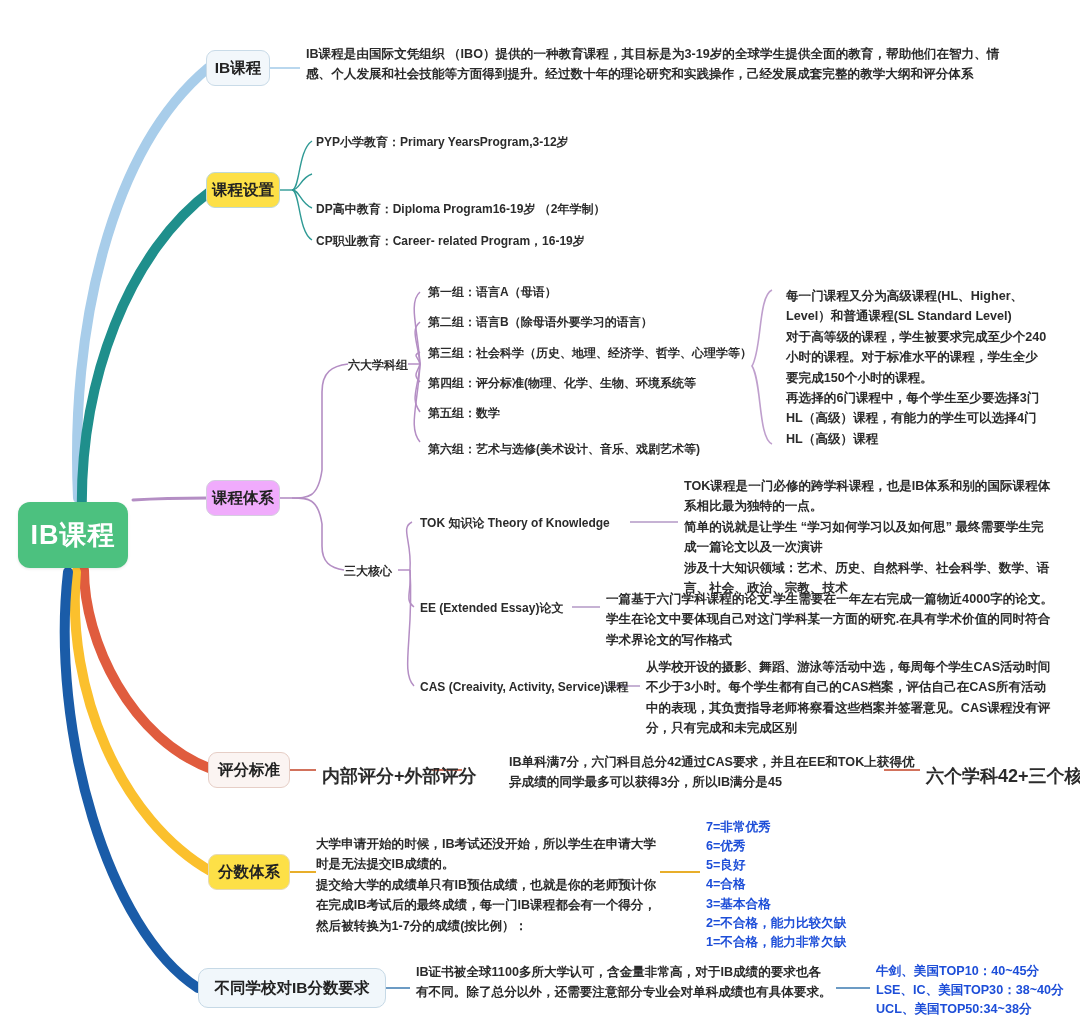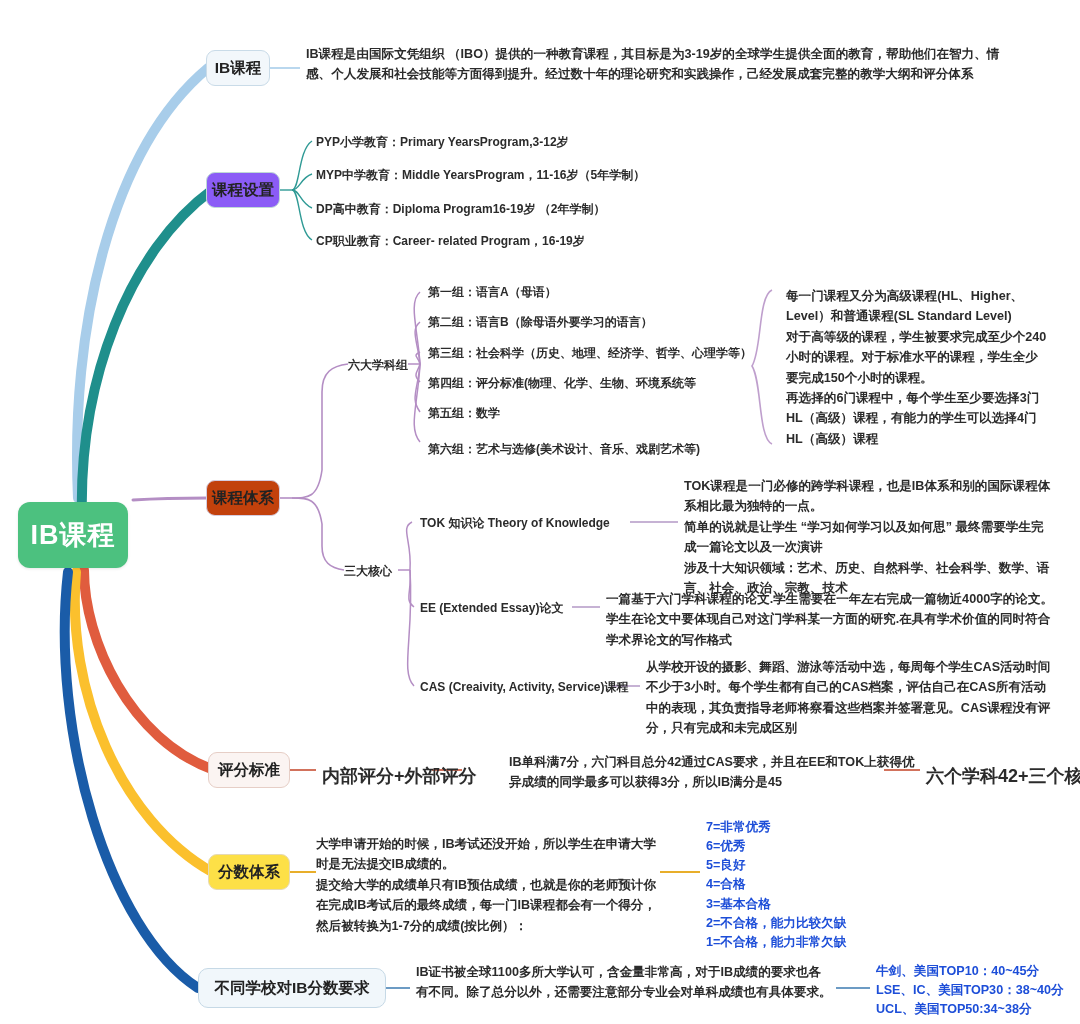--- a/index.html
+++ b/index.html
@@ -44,22 +44,22 @@
     font-size:15.5px;
     font-weight:bold;
     display:flex;
     align-items:center;
     justify-content:center;
     white-space:nowrap;
     padding:0 12px;
     box-sizing:border-box;
   }
   .l1-node.tint-blue   {background:#f2f7fb;border-color:#c9dbe8;}
-  .l1-node.tint-teal   {background:#8b5cf6;border-color:#bfd9d6;}
-  .l1-node.tint-purple {background:#c2410c;border-color:#d5cde0;}
+  .l1-node.tint-teal   {background:#fde047;border-color:#bfd9d6;}
+  .l1-node.tint-purple {background:#f0abfc;border-color:#d5cde0;}
   .l1-node.tint-red    {background:#fbf4f2;border-color:#e6cec6;}
   .l1-node.tint-yellow {background:#fde047;border-color:#e6d9b4;}
   .l1-node.tint-blue2  {background:#f1f7fb;border-color:#c6d9e6;}
 
   
   .txt{
     position:absolute;
     color:#2b2b2b;
     font-size:12px;
     font-weight:bold;
@@ -149,21 +149,20 @@
 
   <div class="l1-node tint-blue" style="left:206px;top:50px;width:64px;height:36px;">
     <span>IB课程</span>
   </div>
   <div class="txt block" style="left:306px;top:44px;width:700px;">IB课程是由国际文凭组织 （IBO）提供的一种教育课程，其目标是为3-19岁的全球学生提供全面的教育，帮助他们在智力、情感、个人发展和社会技能等方面得到提升。经过数十年的理论研究和实践操作，己经发展成套完整的教学大纲和评分体系</div>
 
   <div class="l1-node tint-teal" style="left:206px;top:172px;width:74px;height:36px;">
     <span>课程设置</span>
   </div>
   <div class="txt" style="left:316px;top:133px;">PYP小学教育：Primary YearsProgram,3-12岁</div>
-  <div class="txt" style="left:316px;top:166px;">MYP中学教育：Middle YearsProgram，11-16岁（5年学制）</div>
   <div class="txt" style="left:316px;top:200px;">DP高中教育：Diploma Program16-19岁 （2年学制）</div>
   <div class="txt" style="left:316px;top:232px;">CP职业教育：Career- related Program，16-19岁</div>
 
   <div class="l1-node tint-purple" style="left:206px;top:480px;width:74px;height:36px;">
     <span>课程体系</span>
   </div>
 
   <div class="txt" style="left:348px;top:356px;">六大学科组</div>
 
   <div class="txt" style="left:428px;top:283px;">第一组：语言A（母语）</div>

